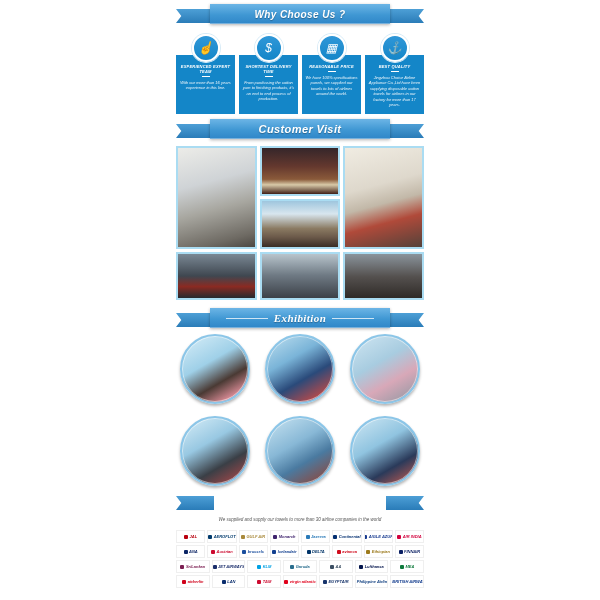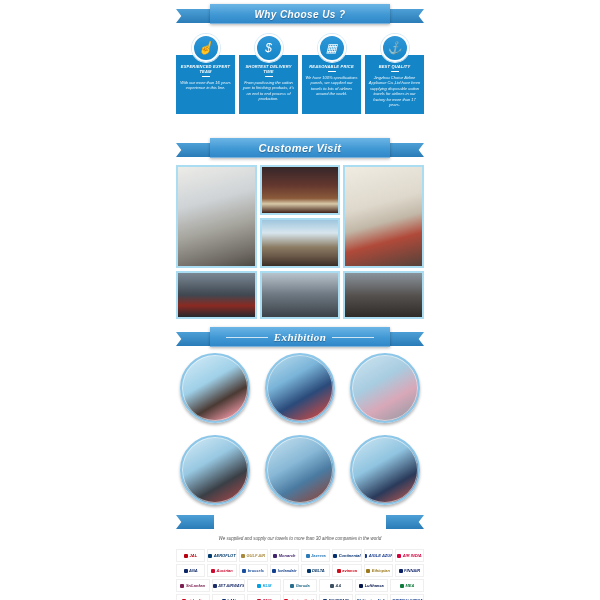--- a/index.html
+++ b/index.html
@@ -116,21 +116,21 @@
           </div>
         <div class="card">
           <div class="t">BEST QUALITY</div>
           <div class="divider"></div>
           <div class="b">Jingzhou Choise Airline Appliance Co.,Ltd have been supplying disposable cotton towels for airlines in our factory for more than 17 years.</div>
         </div>
       </div>
     </div>
   </section>
 
-  <section style="margin-top:24px;">
+  <section style="margin-top:5px;">
     <div class="ribbon">
       <span class="side left"></span>
       <span class="side right"></span>
       <div class="bar" style="font-size:11px;">Customer Visit</div>
     </div>
     <div class="pg">
       <div class="ph tall p1"></div>
       <div class="ph p2"></div>
       <div class="ph tall p3"></div>
       <div class="ph p4"></div>

